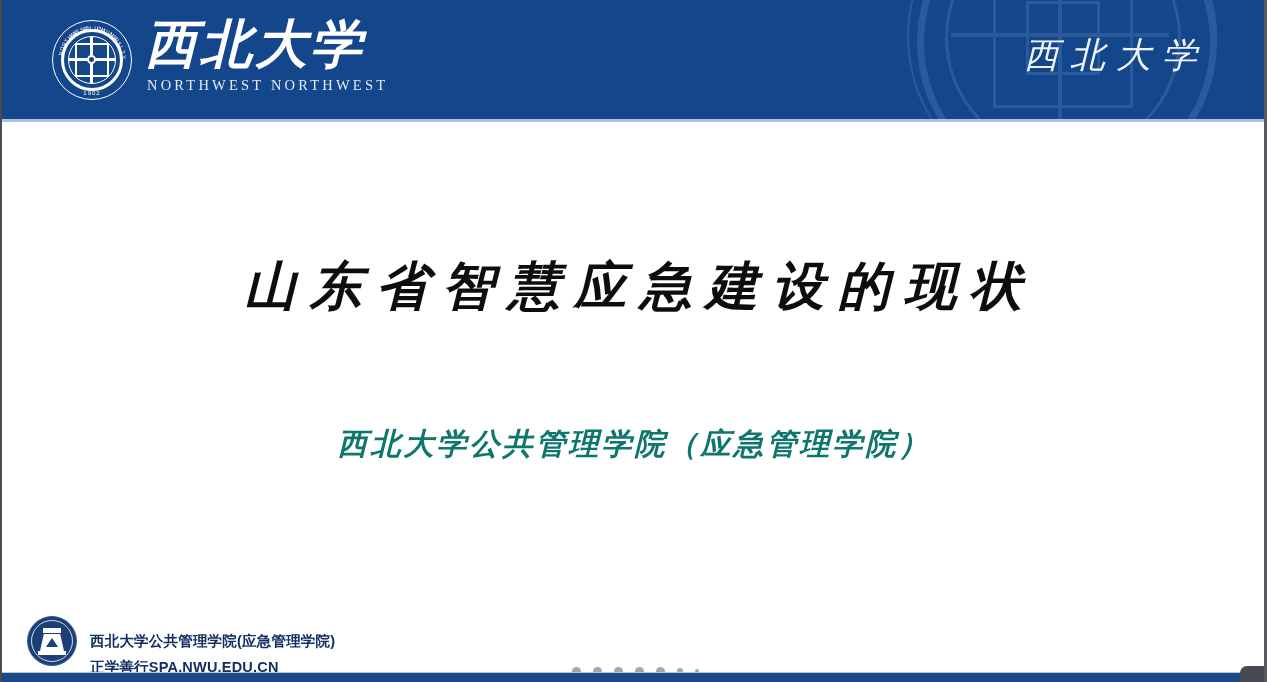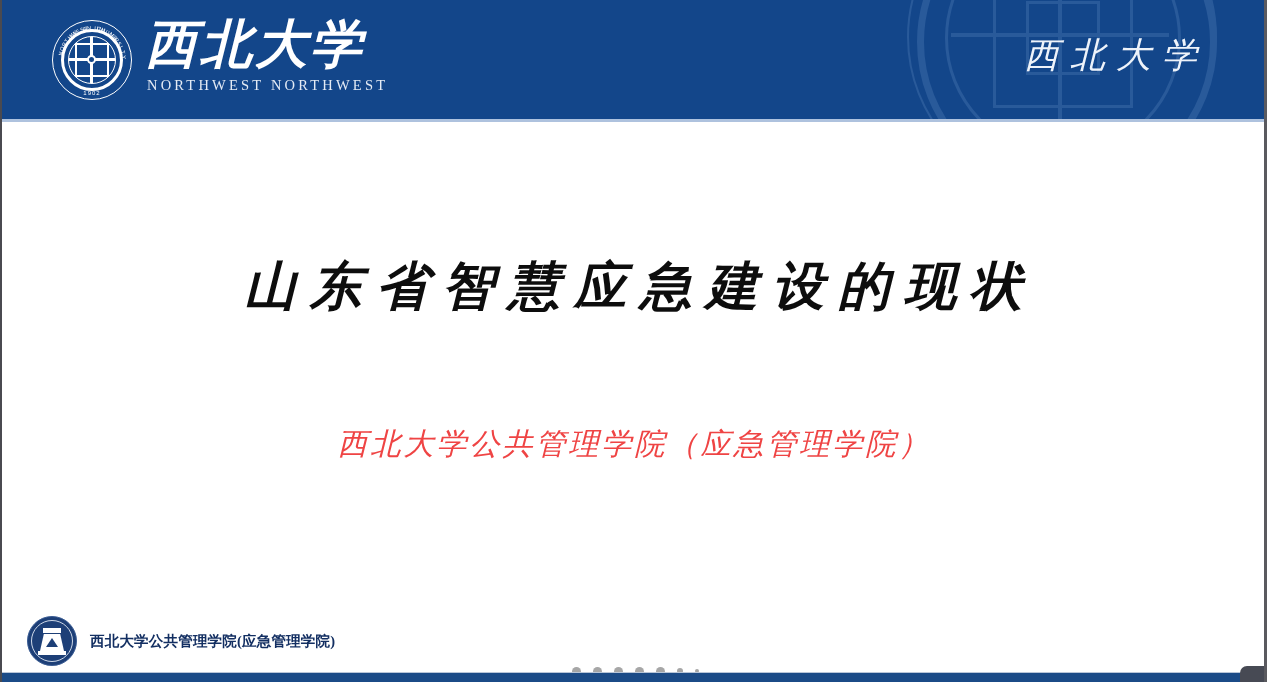--- a/index.html
+++ b/index.html
@@ -197,23 +197,23 @@
     text-indent: 14px;
     white-space: nowrap;
   }
   #subtitle-block {
     position: absolute;
     left: 0; top: 424px;
     width: 100%;
     text-align: center;
   }
   #subtitle-org, #subtitle-presenter {
-    color: #ef4444;
+    color: #0f766e;
     font-family: "DejaVu Serif", "Liberation Serif", serif;
-    font-weight: normal;
+    font-weight: bold;
     font-style: italic;
     font-size: 30px;
     letter-spacing: 3px;
     text-indent: 3px;
     white-space: nowrap;
     line-height: 39px;
   }
 
   
   #footer-logo {
@@ -261,21 +261,20 @@
   }
   #footer-text {
     position: absolute;
     left: 88px; top: 628px;
     color: #132f62;
     font-size: 14.5px;
     font-weight: bold;
     line-height: 26px;
     letter-spacing: 0.2px;
     white-space: nowrap;
-    font-family: Liberation Serif, serif;
   }
 
   
   #page-dots {
     position: absolute;
     left: 570px; top: 664px;
     height: 14px;
     display: flex;
     align-items: center;
     gap: 12px;
@@ -386,20 +385,21 @@
     <div class="f-outer"></div>
     <div class="f-ring"></div>
     <div class="f-roof"></div>
     <div class="f-body"></div>
     <div class="f-tri"></div>
     <div class="f-base"></div>
   </div>
 
   <div id="footer-text">
     <div>西北大学公共管理学院(应急管理学院)</div>
+    <div>正学善行SPA.NWU.EDU.CN</div>
   </div>
 
   <div id="page-dots">
       <span class="dot" style="width: 9px; height: 9px;"></span>
       <span class="dot" style="width: 9px; height: 9px;"></span>
       <span class="dot" style="width: 9px; height: 9px;"></span>
       <span class="dot" style="width: 9px; height: 9px;"></span>
       <span class="dot" style="width: 9px; height: 9px;"></span>
       <span class="dot" style="width: 6px; height: 6px;"></span>
       <span class="dot" style="width: 4px; height: 4px;"></span>

